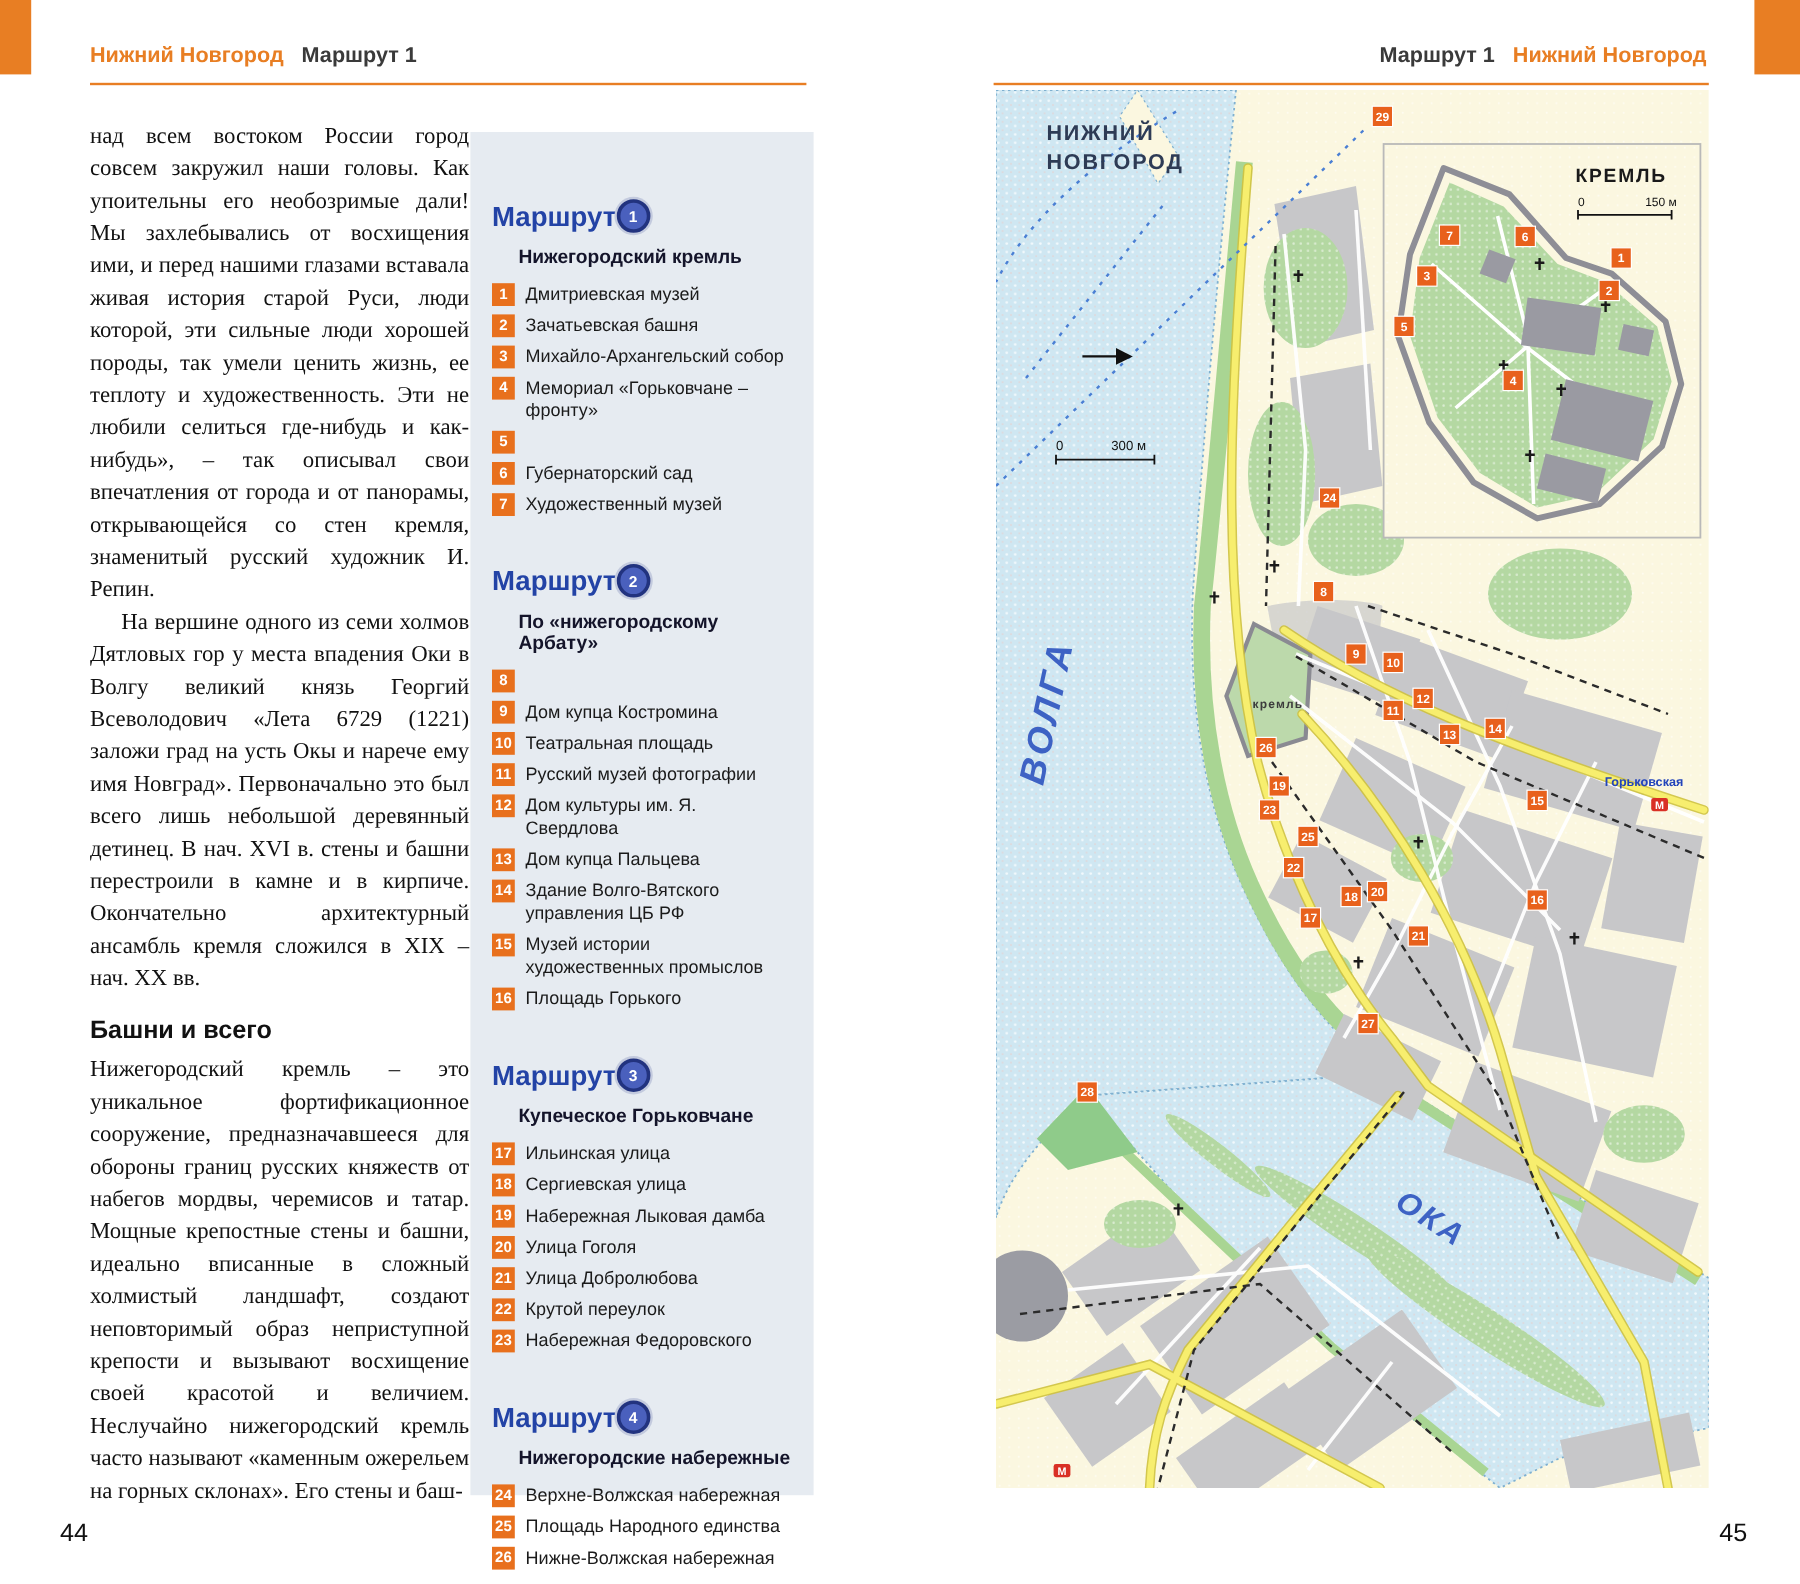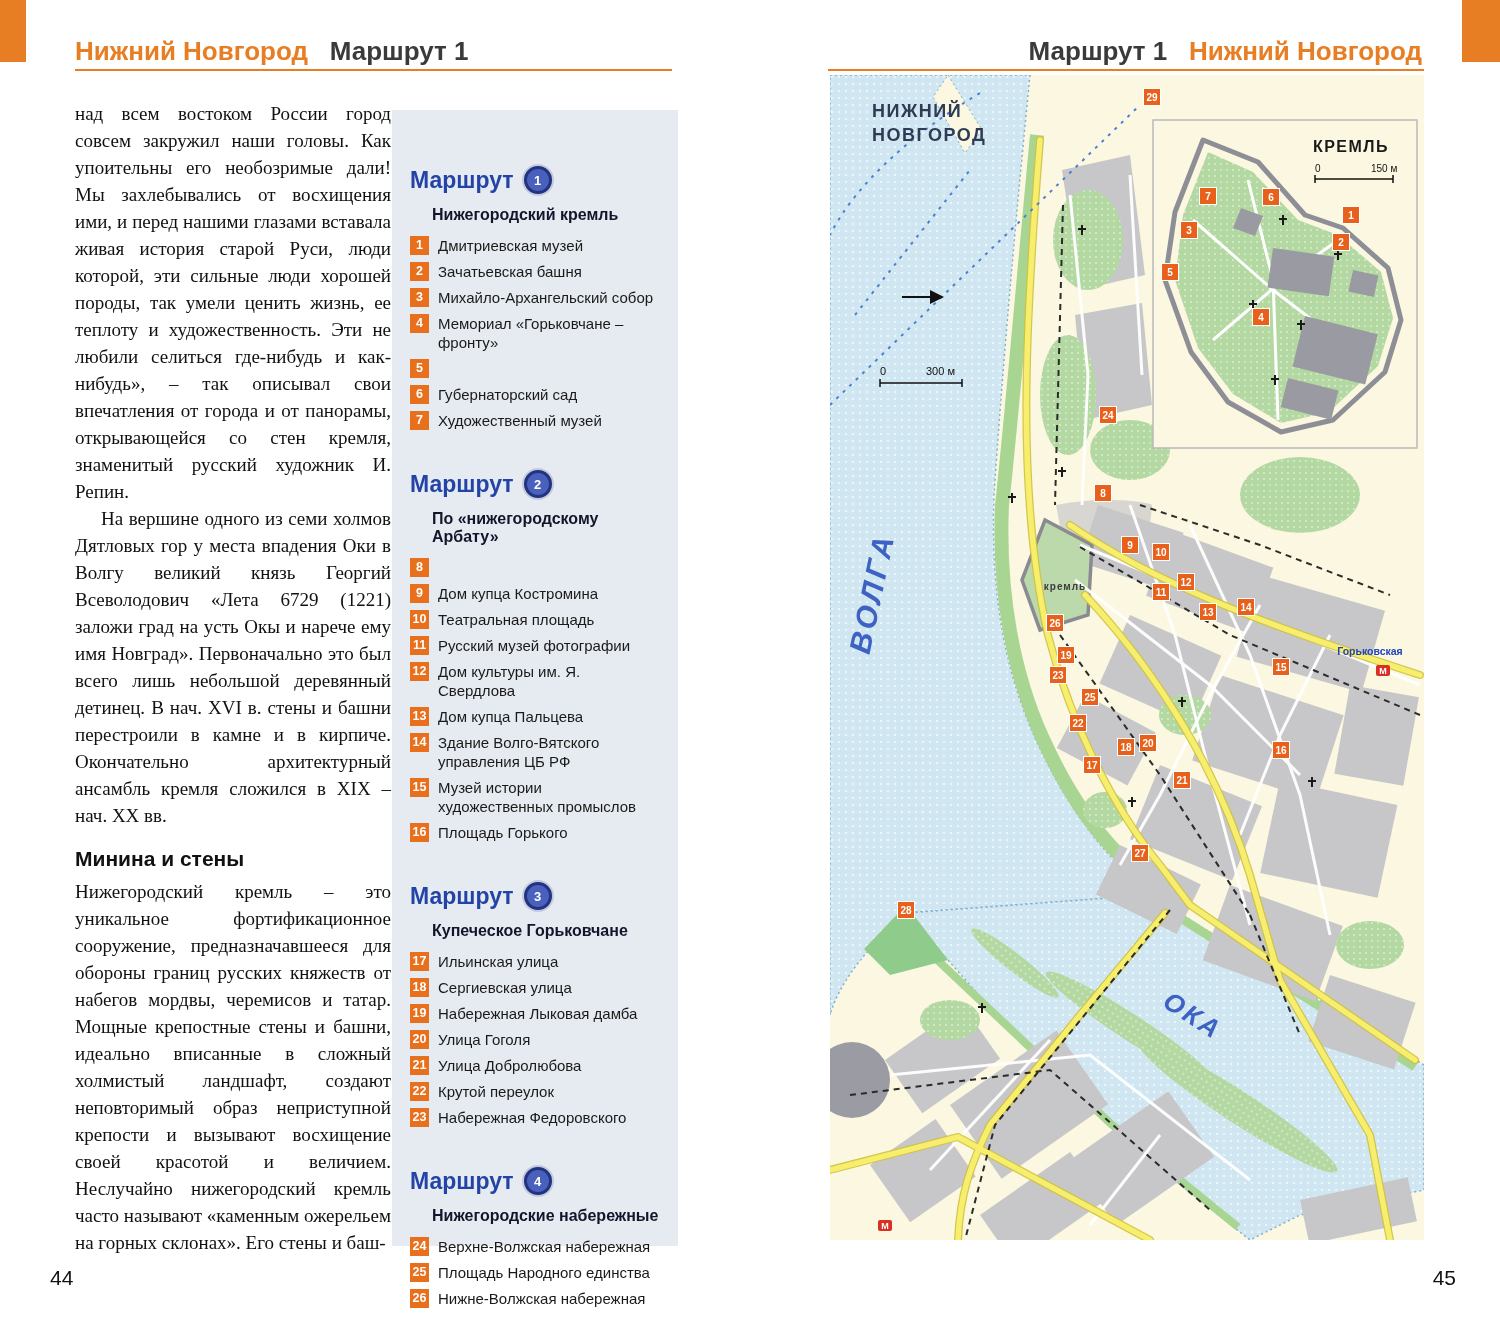--- a/index.html
+++ b/index.html
@@ -5,21 +5,21 @@
   html,body{margin:0;padding:0;}
   body{
     width:1500px;height:1320px;position:relative;background:#ffffff;
     font-family:"Liberation Sans",sans-serif;color:#1a1a1a;overflow:hidden;
   }
   
   .corner-tab{position:absolute;top:0;background:#e87e23;}
   .corner-tab.left{left:0;width:26px;height:62px;}
   .corner-tab.right{right:0;width:38px;height:62px;}
   
-  .pg-header{position:absolute;top:36px;font-size:26px;font-weight:bold;white-space:nowrap;}
+  .pg-header{position:absolute;top:36px;font-size:18px;font-weight:bold;white-space:nowrap;}
   .pg-header .city{color:#e87e23;}
   .pg-header .route{color:#3a3a3a;font-weight:normal;font-weight:600;}
   .pg-header.left-h{left:75px;}
   .pg-header.right-h{right:78px;}
   .header-rule{position:absolute;top:69px;height:2px;background:#e87e23;}
   .header-rule.left-r{left:75px;width:597px;}
   .header-rule.right-r{left:828px;width:596px;}
   
   .body-col{
     position:absolute;left:75px;top:100px;width:316px;
@@ -34,21 +34,21 @@
   }
   .page-num{position:absolute;bottom:30px;font-size:21px;font-weight:normal;color:#111;}
   .page-num.pn-left{left:50px;}
   .page-num.pn-right{right:44px;}
   
   .sidebar{
     position:absolute;left:392px;top:110px;width:286px;height:1136px;
     background:#e6ebf1;box-sizing:border-box;padding:56px 18px 20px 18px;
   }
   .route-section{margin-bottom:40px;}
-  .route-head{display:flex;align-items:center;gap:10px;margin-bottom:12px;}
+  .route-head{display:flex;align-items:center;gap:0;margin-bottom:12px;}
   .route-title{color:#2343a6;font-size:23px;font-weight:bold;}
   .route-circle{
     width:22px;height:22px;border-radius:50%;background:#4a60bd;
     border:3px solid #22337f;color:#fff;font-size:13px;font-weight:bold;
     display:flex;align-items:center;justify-content:center;box-shadow:0 0 0 2px #c3cade;
   }
   .route-sub{font-size:16px;font-weight:bold;color:#14142a;margin-bottom:12px;margin-left:22px;}
   .route-items{display:flex;flex-direction:column;gap:7px;}
   .route-item{display:flex;gap:9px;font-size:15px;line-height:19px;}
   .item-num{
@@ -74,21 +74,21 @@
 
 <div class="pg-header right-h">
   <span class="route">Маршрут 1</span>&nbsp;&nbsp;
   <span class="city">Нижний Новгород</span>
 </div>
 <div class="header-rule right-r"></div>
 
 <div class="body-col">
   <p>над всем востоком России город совсем закружил наши головы. Как упоительны его необозримые дали! Мы захлебывались от восхищения ими, и перед нашими глазами вставала живая история старой Руси, люди которой, эти сильные люди хорошей породы, так умели ценить жизнь, ее теплоту и художественность. Эти не любили селиться где-нибудь и как-нибудь», – так описывал свои впечатления от города и от панорамы, открывающейся со стен кремля, знаменитый русский художник И. Репин.</p>
   <p class="indent">На вершине одного из семи холмов Дятловых гор у места впадения Оки в Волгу великий князь Георгий Всеволодович «Лета 6729 (1221) заложи град на усть Окы и нарече ему имя Новград». Первоначально это был всего лишь небольшой деревянный детинец. В нач. XVI в. стены и башни перестроили в камне и в кирпиче. Окончательно архитектурный ансамбль кремля сложился в XIX – нач. XX вв.</p>
-  <div class="section-head">Минина и стены</div>
+  <div class="section-head">Башни и всего</div>
   <p>Нижегородский кремль – это уникальное фортификационное сооружение, предназначавшееся для обороны границ русских княжеств от набегов мордвы, черемисов и татар. Мощные крепостные стены и башни, идеально вписанные в сложный холмистый ландшафт, создают неповторимый образ неприступной крепости и вызывают восхищение своей красотой и величием. Неслучайно нижегородский кремль часто называют «каменным ожерельем на горных склонах». Его стены и баш-</p>
 </div>
 
 <div class="sidebar">
   <div id="sidebar-routes">
       <div class="route-section">
         <div class="route-head">
           <span class="route-title">Маршрут</span>
           <span class="route-circle">1</span>
         </div>

